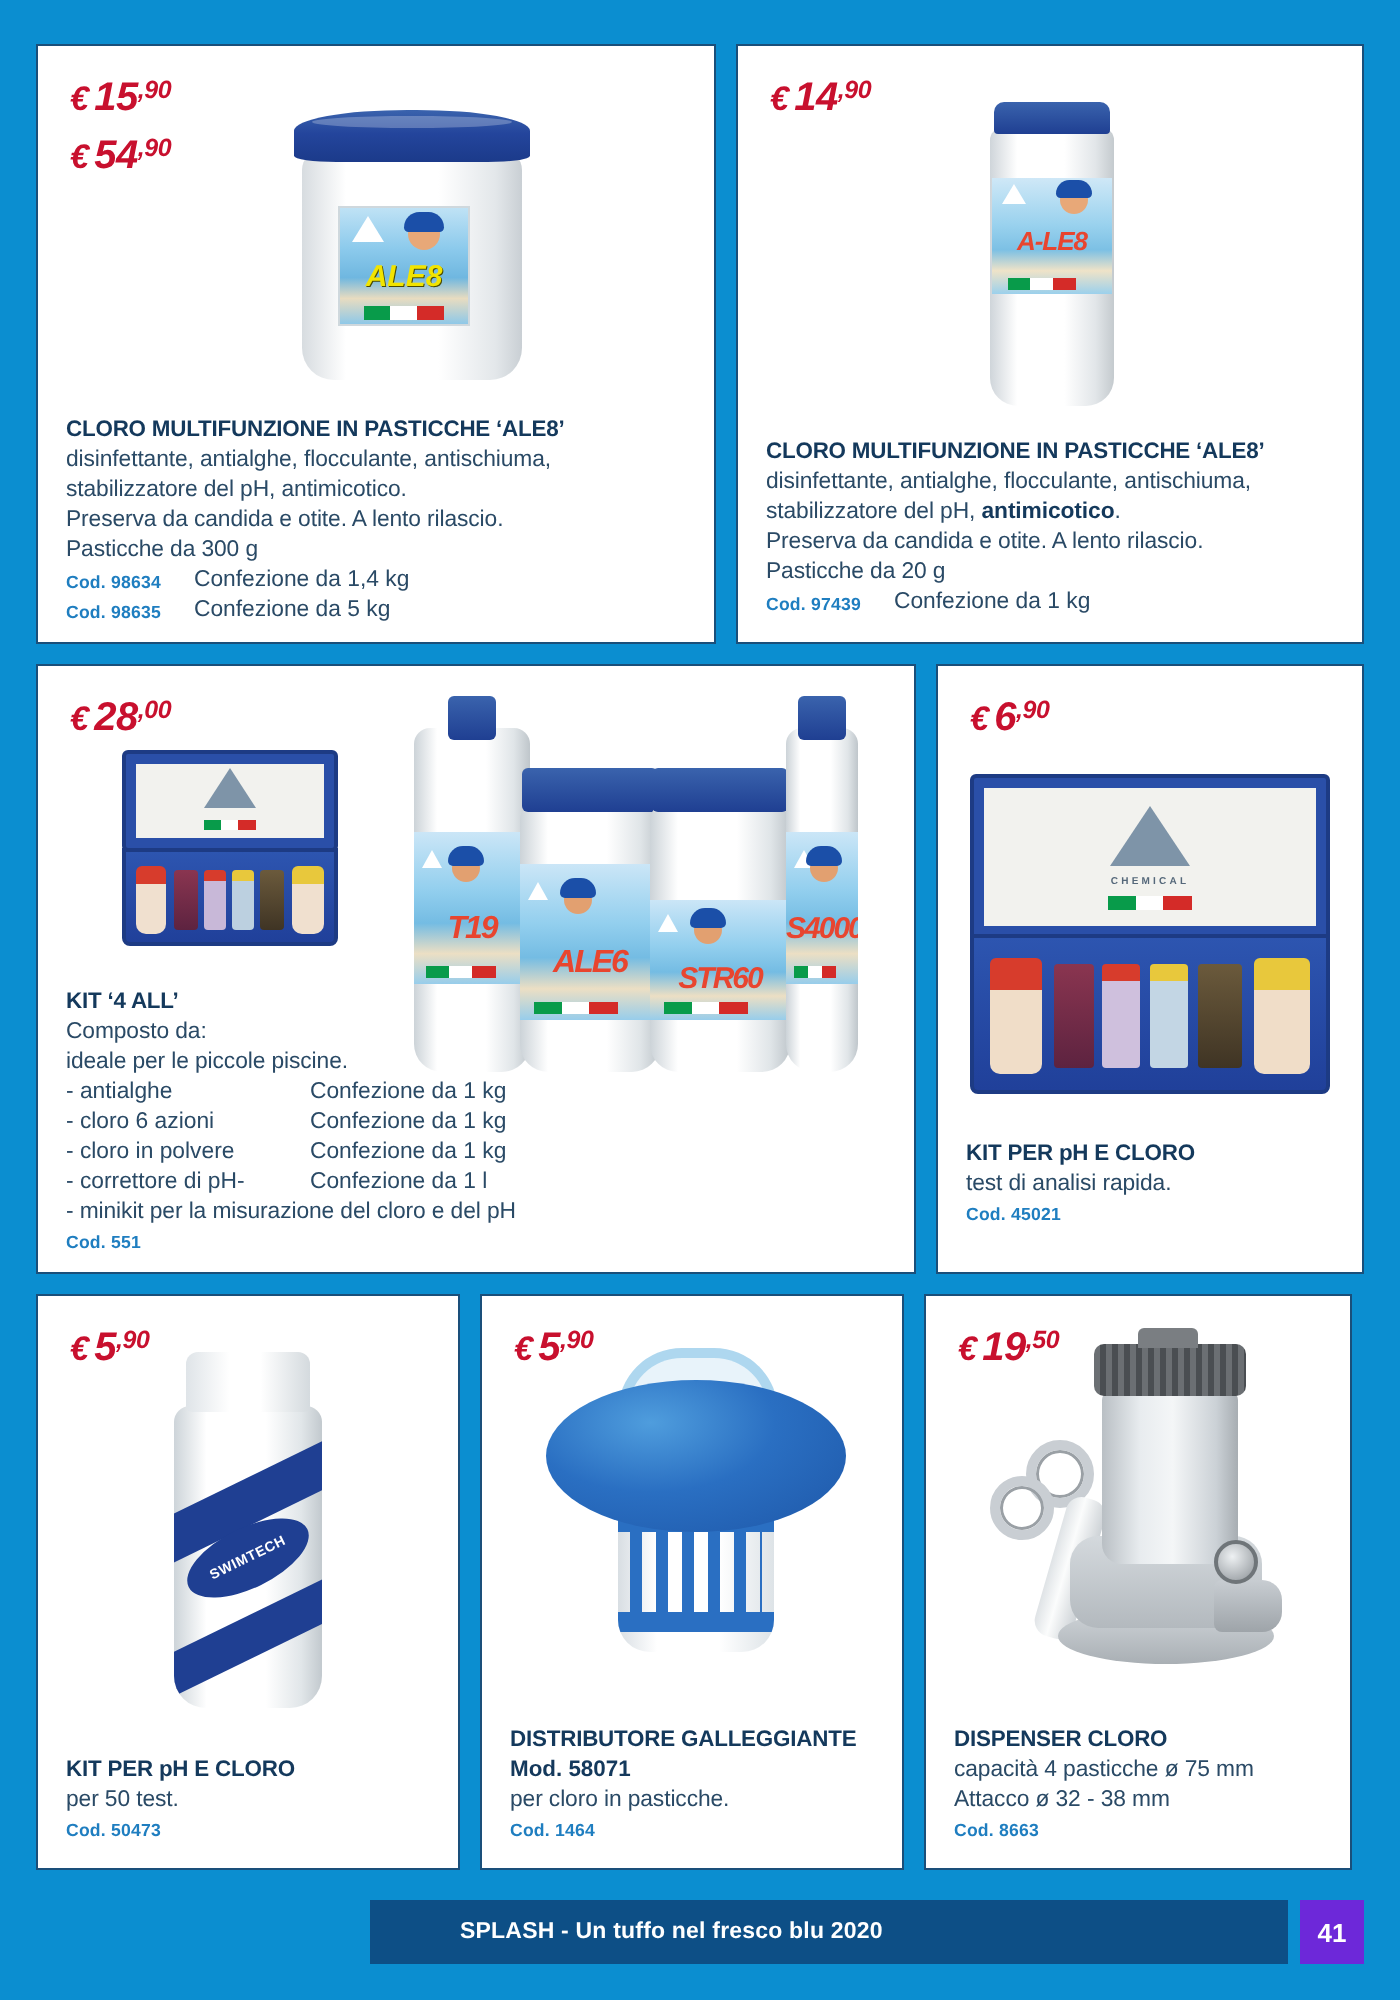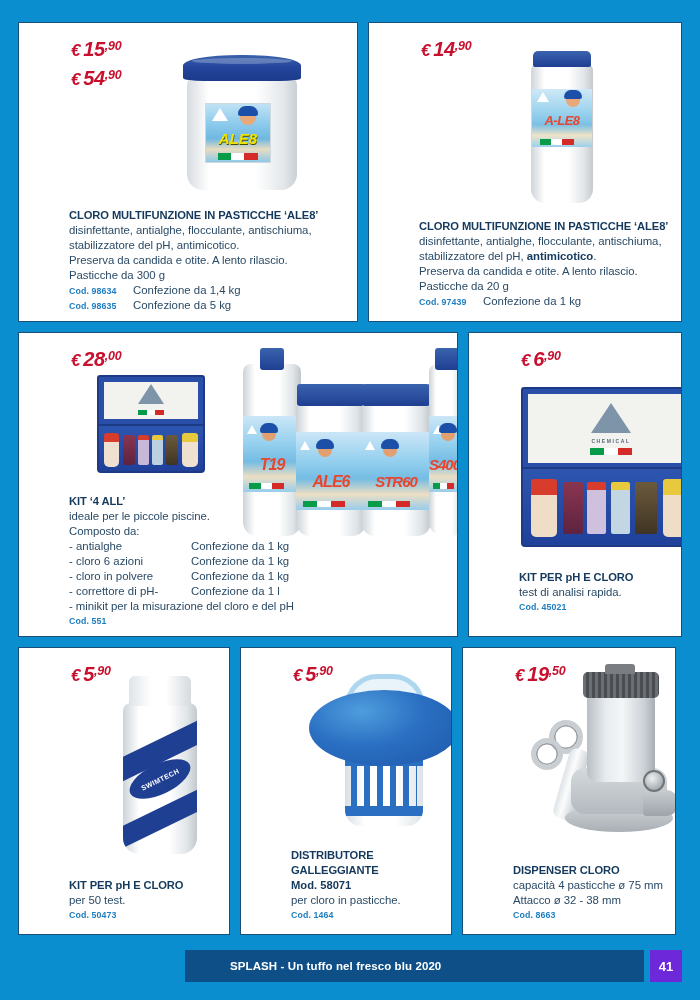--- a/index.html
+++ b/index.html
@@ -30,21 +30,20 @@
     border: 1px solid #1a4f7a;
     position: relative;
     overflow: hidden;
   }
 
   .card-inner {
     position: absolute;
     inset: 0;
     display: flex;
     flex-direction: column;
-    margin-left: 36px;
   }
 
   
   .price-area {
     position: absolute;
     top: 12px;
     left: 16px;
     z-index: 5;
   }
   .price {
@@ -558,21 +557,21 @@
                 <div class="tri"></div>
                 <div class="head"></div>
                 <div class="txt" style="font-size:16px">ALE6</div>
                 <div class="flag"></div>
               </div>
             </div>
 
             <div class="btl" style="left:120px; width:70px; height:152px;">
               <div class="bd" style="height:134px"></div>
               <div class="cap" style="width:68px;height:22px;border-radius:3px"></div>
-              <div class="lb" style="bottom:26px; height:78px;">
+              <div class="lb" style="bottom:26px; height:60px;">
                 <div class="tri"></div>
                 <div class="head"></div>
                 <div class="txt" style="font-size:15px">STR60</div>
                 <div class="flag"></div>
               </div>
             </div>
 
             <div class="btl" style="left:188px; width:36px; height:188px;">
               <div class="bd" style="height:172px"></div>
               <div class="cap" style="width:24px;height:22px;border-radius:3px"></div>
@@ -581,22 +580,22 @@
                 <div class="head"></div>
                 <div class="txt" style="font-size:15px">S4000</div>
                 <div class="flag"></div>
               </div>
             </div>
           </div>
         </div>
 
         <div class="desc" style="bottom:10px; z-index:6;">
           <div class="title">KIT ‘4 ALL’</div>
+          <div class="line">Composto da:</div>
           <div class="line">ideale per le piccole piscine.</div>
-          <div class="line">Composto da:</div>
 
           <div class="spec-row">
             <span class="spec-a">- antialghe</span>
             <span class="spec-b">Confezione da 1 kg</span>
           </div>
           <div class="spec-row">
             <span class="spec-a">- cloro 6 azioni</span>
             <span class="spec-b">Confezione da 1 kg</span>
           </div>
           <div class="spec-row">

